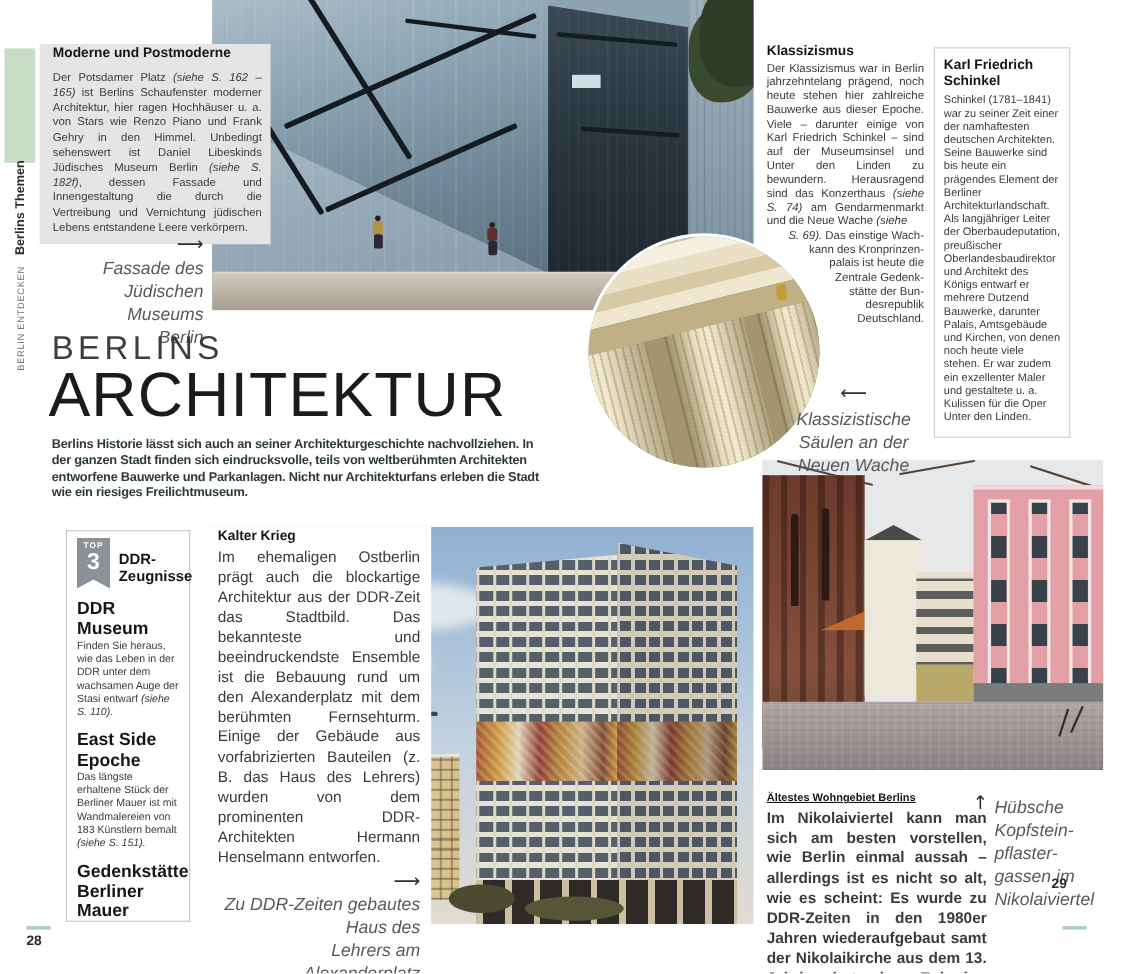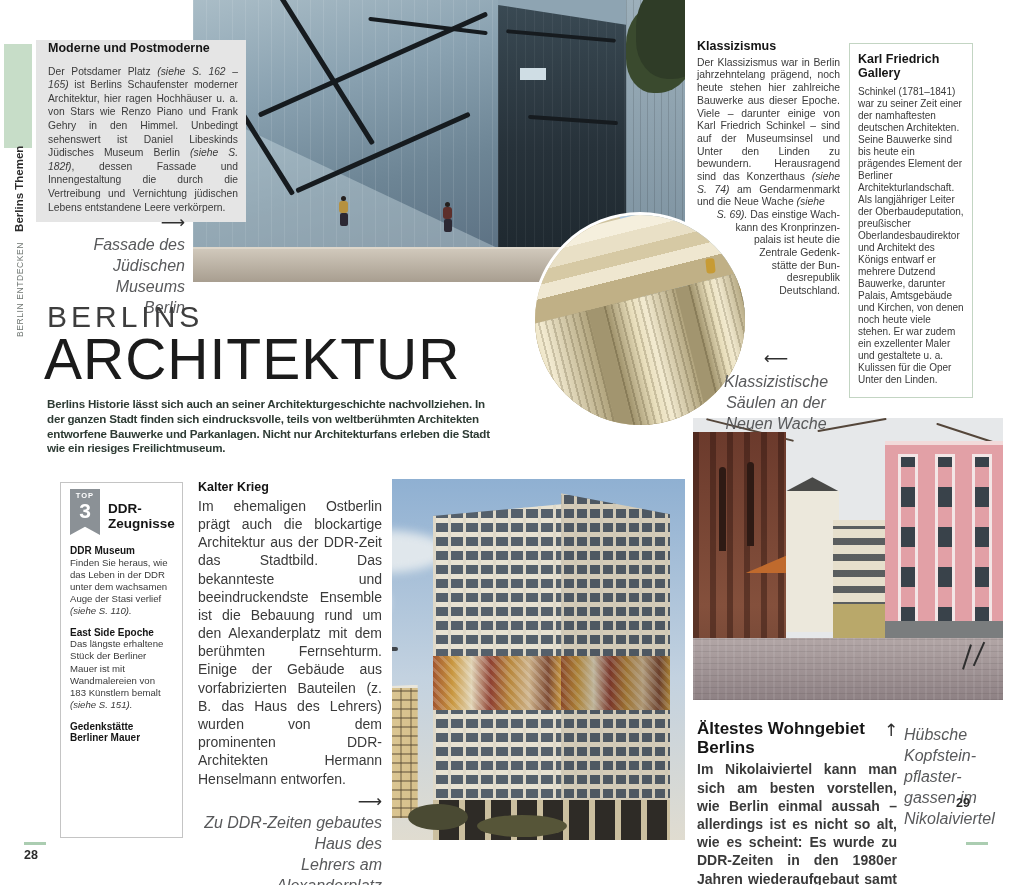--- a/index.html
+++ b/index.html
@@ -136,40 +136,40 @@
   .klass .tail{font-size:10.4px;line-height:1.22;color:#3a3a3a;text-align:right;}
 
   .schinkel{left:849px;top:43px;width:124px;height:355px;border:1px solid #c3d5c3;
     background:#fff;padding:9px 8px;}
   .schinkel h3{font-size:12.5px;}
   .schinkel p{font-size:10px;line-height:1.2;color:#3a3a3a;margin-top:5px;}
 
   .cap-saeulen{left:724px;top:350px;width:104px;text-align:center;}
   .cap-saeulen .arrow{display:block;margin-bottom:4px;}
 
-  .top3{left:60px;top:482px;width:123px;height:356px;border:1px solid #c4c4c4;
+  .top3{left:60px;top:482px;width:113px;height:356px;border:1px solid #c4c4c4;
     background:#fff;padding:6px 9px;}
   .top3-head{display:flex;gap:8px;}
   .badge{width:30px;height:46px;background:#8b9196;flex:0 0 auto;
     clip-path:polygon(0 0,100% 0,100% 100%,50% 82%,0 100%);
     color:#fff;text-align:center;padding-top:3px;}
   .badge .t{font-size:7.5px;letter-spacing:1px;font-weight:bold;line-height:1;}
   .badge .n{font-size:21px;font-weight:bold;line-height:1;}
   .top3-title{font-size:13.5px;font-weight:bold;color:#151515;line-height:1.08;margin-top:13px;width:64px;}
   .top3-item{margin-top:10px;}
-  .top3-item .nm{font-size:10px;font-weight:bold;color:#151515;line-height:1.15;}
+  .top3-item .nm{font-size:16px;font-weight:bold;color:#151515;line-height:1.15;}
   .top3-item p{font-size:9.6px;line-height:1.26;color:#3a3a3a;}
 
   .kalter{left:190px;top:479px;width:202px;background:#fff;padding:2px 10px 10px 8px;}
   .kalter p{font-size:14px;line-height:1.3;color:#3a3a3a;margin-top:2px;}
   .kalter .arrow{display:block;text-align:right;margin:5px 0 2px;}
   .kalter .cap{text-align:right;}
 
   .aeltestes{left:697px;top:720px;width:200px;}
-  .aeltestes h3{font-size:17px;}
+  .aeltestes h3{font-size:10px;text-decoration:underline;}
   .aeltestes p{font-size:14px;line-height:1.3;color:#3a3a3a;margin-top:3px;font-weight:bold;}
   .cap-nv-arrow{left:884px;top:722px;}
   .cap-nv{left:904px;top:724px;width:92px;}
 
   .rule{width:22px;height:3px;background:#abcdb1;}
   .pagenum{font-size:12.5px;font-weight:bold;color:#2b2b2b;}
 </style>
 </head>
 <body>
 
@@ -285,42 +285,42 @@
     <div class="tail"><span class="it">S. 69).</span><span> Das einstige Wach-</span></div>
     <div class="tail"><span>kann des Kronprinzen-</span></div>
     <div class="tail"><span>palais ist heute die</span></div>
     <div class="tail"><span>Zentrale Gedenk-</span></div>
     <div class="tail"><span>stätte der Bun-</span></div>
     <div class="tail"><span>desrepublik</span></div>
     <div class="tail"><span>Deutschland.</span></div>
   </div>
 
   <div class="abs schinkel">
-    <h3>Karl Friedrich Gallery</h3>
+    <h3>Karl Friedrich Schinkel</h3>
     <p>Schinkel (1781–1841) war zu seiner Zeit einer der namhaftesten deutschen Architekten. Seine Bauwerke sind bis heute ein prägendes Element der Berliner Architekturlandschaft. Als langjähriger Leiter der Oberbaudeputation, preußischer Oberlandesbaudirektor und Architekt des Königs entwarf er mehrere Dutzend Bauwerke, darunter Palais, Amtsgebäude und Kirchen, von denen noch heute viele stehen. Er war zudem ein exzellenter Maler und gestaltete u. a. Kulissen für die Oper Unter den Linden.</p>
   </div>
 
   <div class="abs cap-saeulen">
     <span class="arrow">⟵</span>
     <div class="cap">Klassizistische
 Säulen an der
 Neuen Wache</div>
   </div>
 
   <div class="abs top3">
     <div class="top3-head">
       <div class="badge">
         <div class="t">TOP</div>
         <div class="n">3</div>
       </div>
       <div class="top3-title">DDR-Zeugnisse</div>
     </div>
     <div class="top3-item">
       <div class="nm">DDR Museum</div>
-      <p><span>Finden Sie heraus, wie das Leben in der DDR unter dem wachsamen Auge der Stasi verlief </span><span class="it">(siehe S. 110).</span></p>
+      <p><span>Finden Sie heraus, wie das Leben in der DDR unter dem wachsamen Auge der Stasi entwarf </span><span class="it">(siehe S. 110).</span></p>
     </div>
     <div class="top3-item">
       <div class="nm">East Side Epoche</div>
       <p><span>Das längste erhaltene Stück der Berliner Mauer ist mit Wandmalereien von 183 Künstlern bemalt </span><span class="it">(siehe S. 151).</span></p>
     </div>
     <div class="top3-item">
       <div class="nm">Gedenkstätte Berliner Mauer</div>
     </div>
   </div>
 

